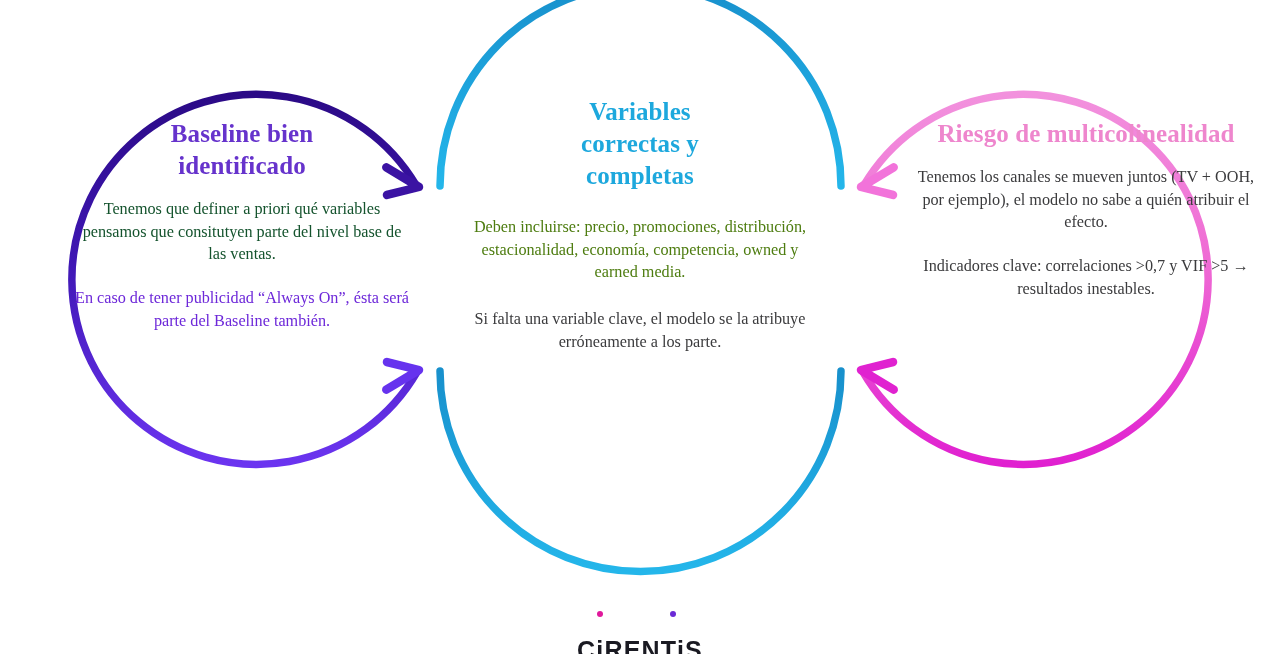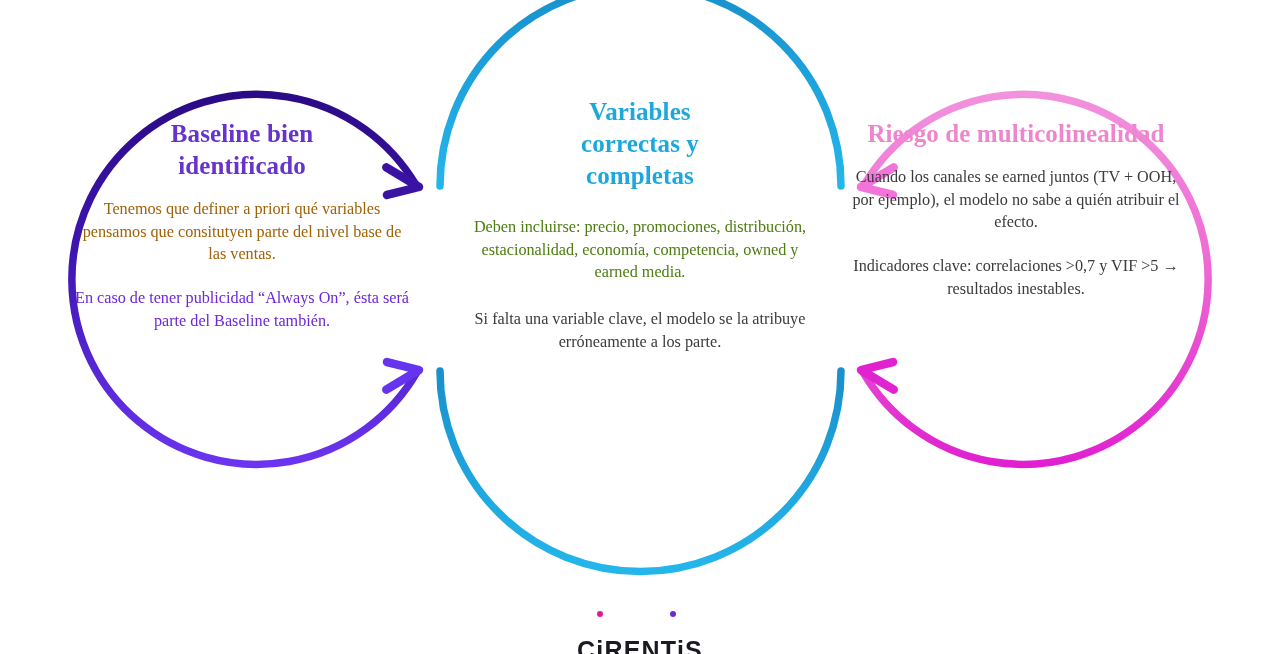--- a/index.html
+++ b/index.html
@@ -72,21 +72,21 @@
   #panel-variables {
     left: 470px;
     top: 86px;
     width: 340px;
   }
   #panel-variables .panel-title { color: #1da8dd; width: 190px; margin-left:auto; margin-right:auto;margin-top:10px;}
   #panel-variables .panel-body { margin-top: 24px; }
 
   
   #panel-riesgo {
-    left: 846px;
+    left: 916px;
     top: 118px;
     width: 340px;
   }
   #panel-riesgo .panel-title { color: #ee86cd; }
 
   
   #logo {
     position: absolute;
     left: 0;
     top: 618px;
@@ -156,33 +156,33 @@
                A 185,185 0 1 1 863,372" fill="none" stroke="url(#gradPink)" stroke-width="7.5" stroke-linecap="round"></path>
 
       <path d="M 888,160 L 861,187 L 894,187" fill="none" stroke="#f273da" stroke-width="8.5" stroke-linecap="round" stroke-linejoin="round" transform="rotate(14 861 187)"></path>
 
       <path d="M 888,397 L 861,370 L 894,370" fill="none" stroke="#e022d0" stroke-width="8.5" stroke-linecap="round" stroke-linejoin="round" transform="rotate(-14 861 370)"></path>
     </g>
   </svg>
 
   <div class="panel" id="panel-baseline">
     <h2 class="panel-title" style="color: rgb(102, 51, 204);">Baseline bien identificado</h2>
-    <p class="panel-body" style="color: #a16207;">Tenemos que definer a priori qué variables pensamos que consitutyen parte del nivel base de las ventas.</p>
+    <p class="panel-body" style="color: #14532d;">Tenemos que definer a priori qué variables pensamos que consitutyen parte del nivel base de las ventas.</p>
     <p class="panel-body" style="color: #6d28d9;">En caso de tener publicidad “Always On”, ésta será parte del Baseline también.</p>
   </div>
 
   <div class="panel" id="panel-variables">
     <h2 class="panel-title" style="color: rgb(29, 168, 221);">Variables correctas y completas</h2>
     <p class="panel-body" style="color: #4d7c0f;">Deben incluirse: precio, promociones, distribución, estacionalidad, economía, competencia, owned y earned media.</p>
     <p class="panel-body" style="color: rgb(59, 59, 61);">Si falta una variable clave, el modelo se la atribuye erróneamente a los parte.</p>
   </div>
 
   <div class="panel" id="panel-riesgo">
     <h2 class="panel-title" style="color: rgb(238, 134, 205);">Riesgo de multicolinealidad</h2>
-    <p class="panel-body" style="color: rgb(59, 59, 61);">Cuando los canales se earned juntos (TV + OOH, por ejemplo), el modelo no sabe a quién atribuir el efecto.</p>
+    <p class="panel-body" style="color: rgb(59, 59, 61);">Tenemos los canales se mueven juntos (TV + OOH, por ejemplo), el modelo no sabe a quién atribuir el efecto.</p>
     <p class="panel-body" style="color: rgb(59, 59, 61);">Indicadores clave: correlaciones &gt;0,7 y VIF &gt;5 → resultados inestables.</p>
   </div>
 
   <div id="logo">
     <span class="logo-word" style="color: rgb(26, 26, 34); margin-top: 20px;">CiRENTiS</span>
     <span class="logo-dot" id="logo-dot-1" style="background: rgb(224, 25, 156); left: 596.581px; top: -7px;"></span>
     <span class="logo-dot" id="logo-dot-2" style="background: rgb(107, 42, 214); left: 669.562px; top: -7px;"></span>
   </div>
 
 </div>

